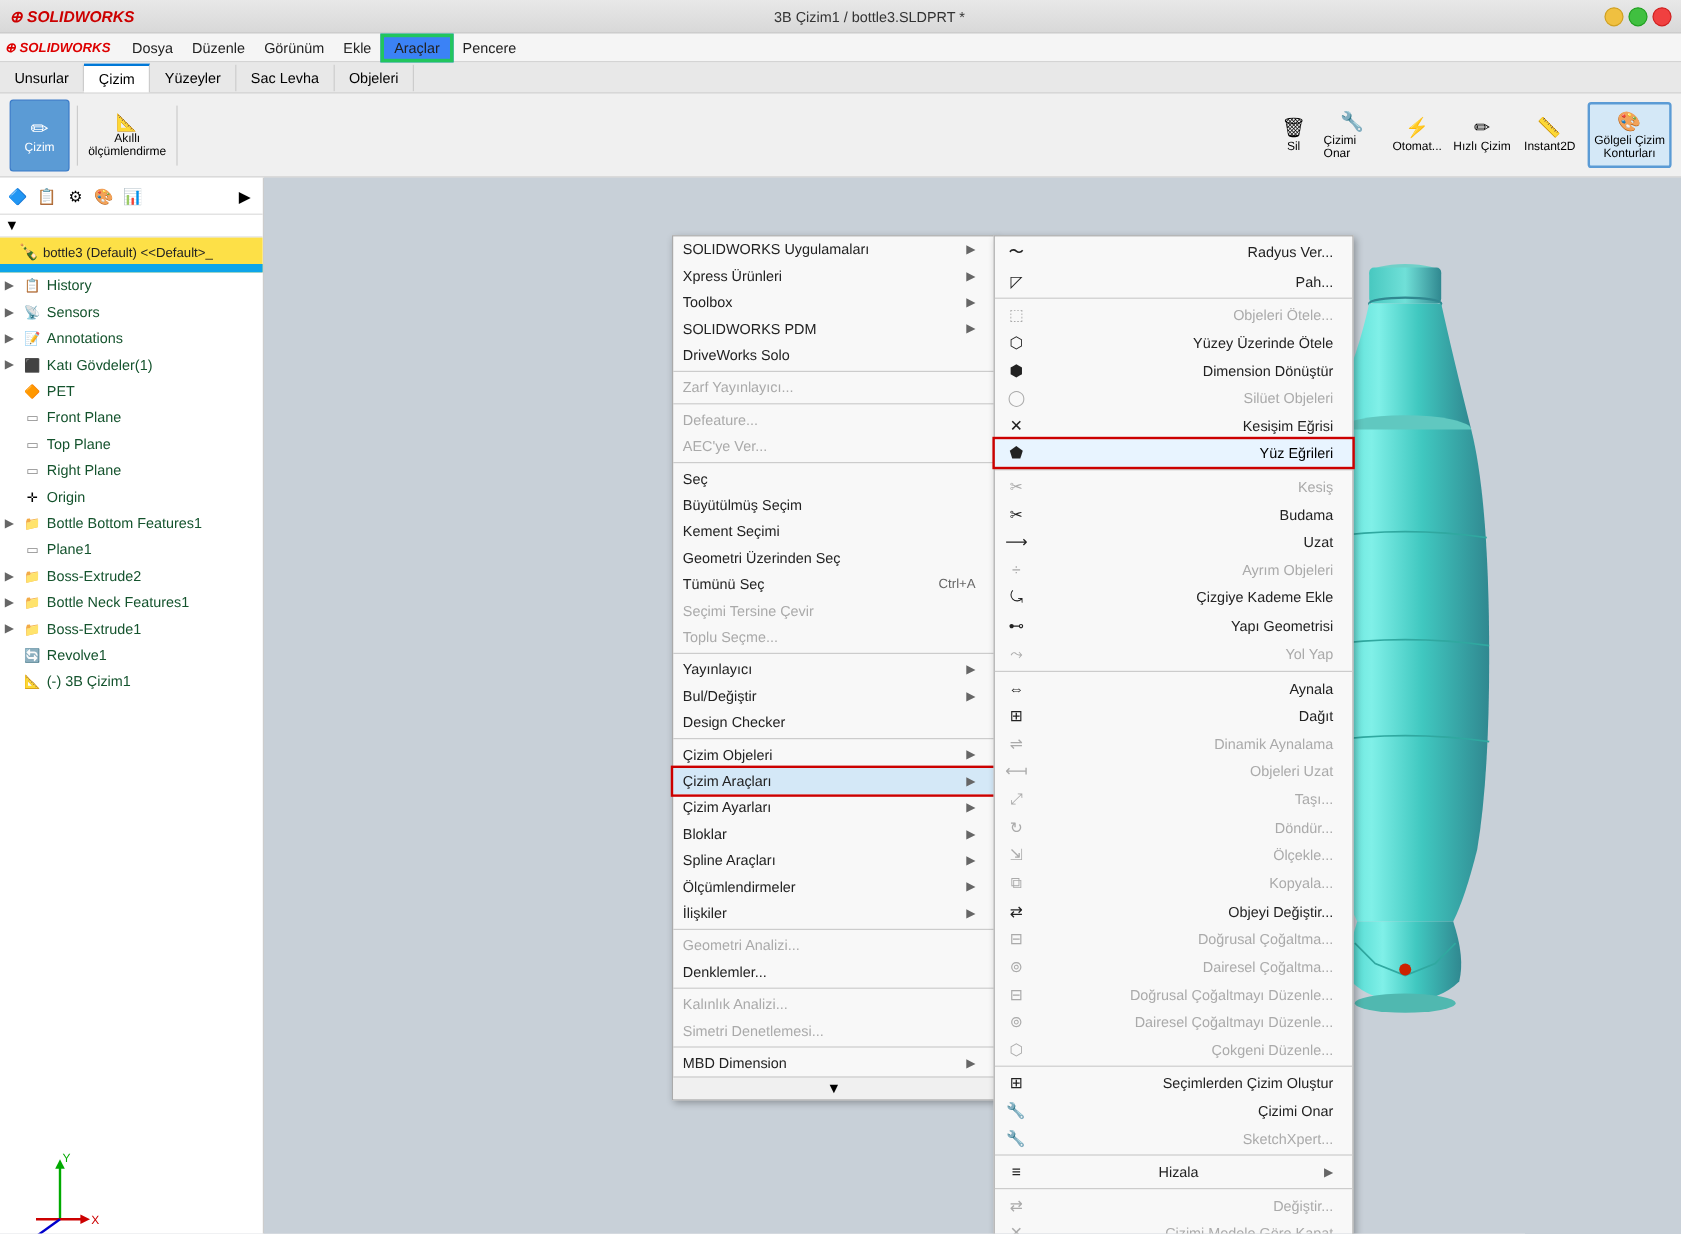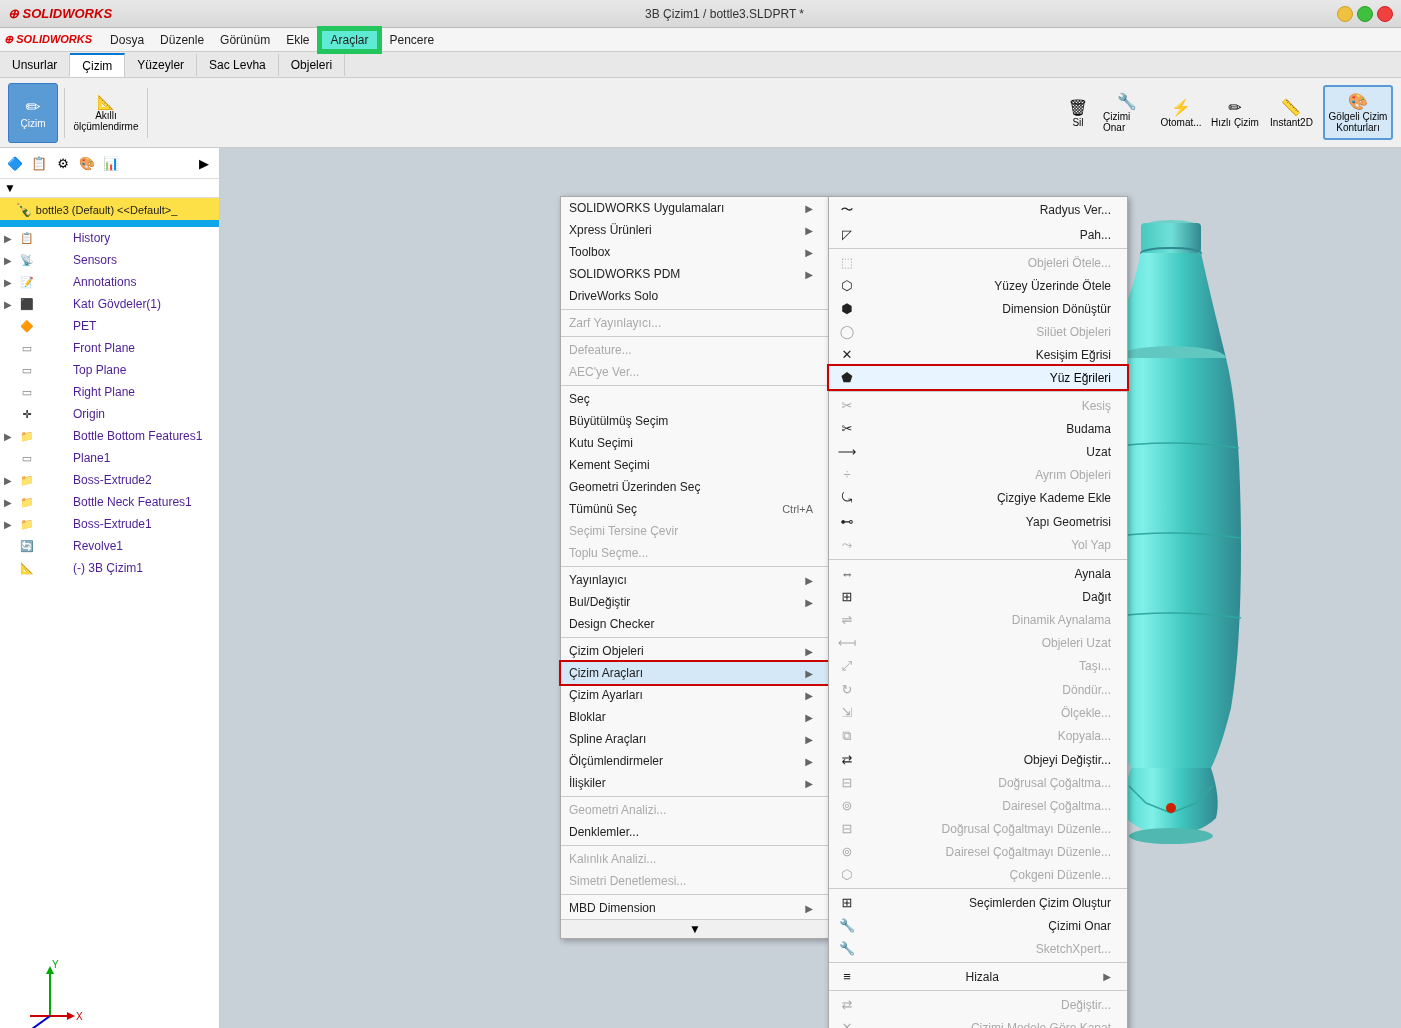--- a/index.html
+++ b/index.html
@@ -2,39 +2,39 @@
 <html><head>
   <meta charset="utf-8">
   <style>
     * { margin: 0; padding: 0; box-sizing: border-box; }
     body { width: 1401px; height: 1028px; overflow: hidden; font-family: 'Segoe UI', Arial, sans-serif; font-size: 12px; background: #f0f0f0; }
 
     
     .menubar { display: flex; align-items: center; background: #f5f5f5; border-bottom: 1px solid #ccc; height: 24px; padding: 0 4px; }
     .menubar-logo { color: #d00; font-weight: bold; font-size: 11px; margin-right: 10px; font-style: italic; }
     .menubar-item { padding: 2px 8px; cursor: pointer; font-size: 12px; color: #222; }
-    .menubar-item.highlighted { background: #5eead4; border: 5px solid #22c55e; }
+    .menubar-item.highlighted { background: #3b82f6; border: 3px solid #22c55e; }
 
     
     .tab-row { display: flex; align-items: center; background: #e8e8e8; border-bottom: 1px solid #ccc; height: 26px; }
     .tab-item { padding: 4px 12px; cursor: pointer; font-size: 12px; border-right: 1px solid #ccc; }
     .tab-item.active { background: #fff; border-top: 2px solid #0078d7; }
 
     
     .main-layout { display: flex; height: calc(1028px - 130px); }
 
     
     .sidebar { width: 220px; background: #fff; border-right: 1px solid #ccc; overflow-y: auto; overflow-x: hidden; display: flex; flex-direction: column; }
     .sidebar-toolbar { display: flex; flex-wrap: wrap; padding: 4px; gap: 2px; border-bottom: 1px solid #ddd; }
     .sidebar-icon-btn { width: 22px; height: 22px; display: flex; align-items: center; justify-content: center; cursor: pointer; border: 1px solid transparent; font-size: 13px; }
 
     .tree-item { display: flex; align-items: center; padding: 2px 4px; cursor: pointer; user-select: none; white-space: nowrap; }
     .expand-arrow { width: 14px; display: inline-block; font-size: 10px; color: #666; }
     .tree-icon { width: 18px; height: 18px; display: inline-flex; align-items: center; justify-content: center; font-size: 11px; margin-right: 3px; }
-    .tree-label { font-size: 12px; color: #4c1d95; margin-left: 34px; }
+    .tree-label { font-size: 12px; color: #14532d; }
 
     
     .menu-container { position: absolute; top: 0; left: 0; right: 0; bottom: 0; pointer-events: none; }
 
     
     .dropdown-menu { position: absolute; background: #f8f8f8; border: 1px solid #aaa; box-shadow: 2px 2px 6px rgba(0,0,0,0.3); min-width: 260px; pointer-events: all; z-index: 100; }
     .dropdown-item { display: flex; align-items: center; padding: 4px 16px 4px 8px; cursor: pointer; font-size: 12px; color: #222; justify-content: space-between; }
     .dropdown-item.disabled { color: #aaa; cursor: default; }
     .dropdown-sep { height: 1px; background: #ccc; margin: 2px 0; }
     .dropdown-item .arrow { font-size: 10px; color: #666; }
@@ -327,23 +327,20 @@
           <span>AEC'ye Ver...</span>
         </div>
         <div class="dropdown-sep"></div>
         <div class="dropdown-item">
           <span>Seç</span>
         </div>
         <div class="dropdown-item">
           <span>Büyütülmüş Seçim</span>
         </div>
         <div class="dropdown-item">
-          <span>Kutu Seçimi</span>
-        </div>
-        <div class="dropdown-item">
           <span>Kement Seçimi</span>
         </div>
         <div class="dropdown-item">
           <span>Geometri Üzerinden Seç</span>
         </div>
         <div class="dropdown-item">
           <span>Tümünü Seç</span>
           <span class="shortcut">Ctrl+A</span>
         </div>
         <div class="dropdown-item disabled">

